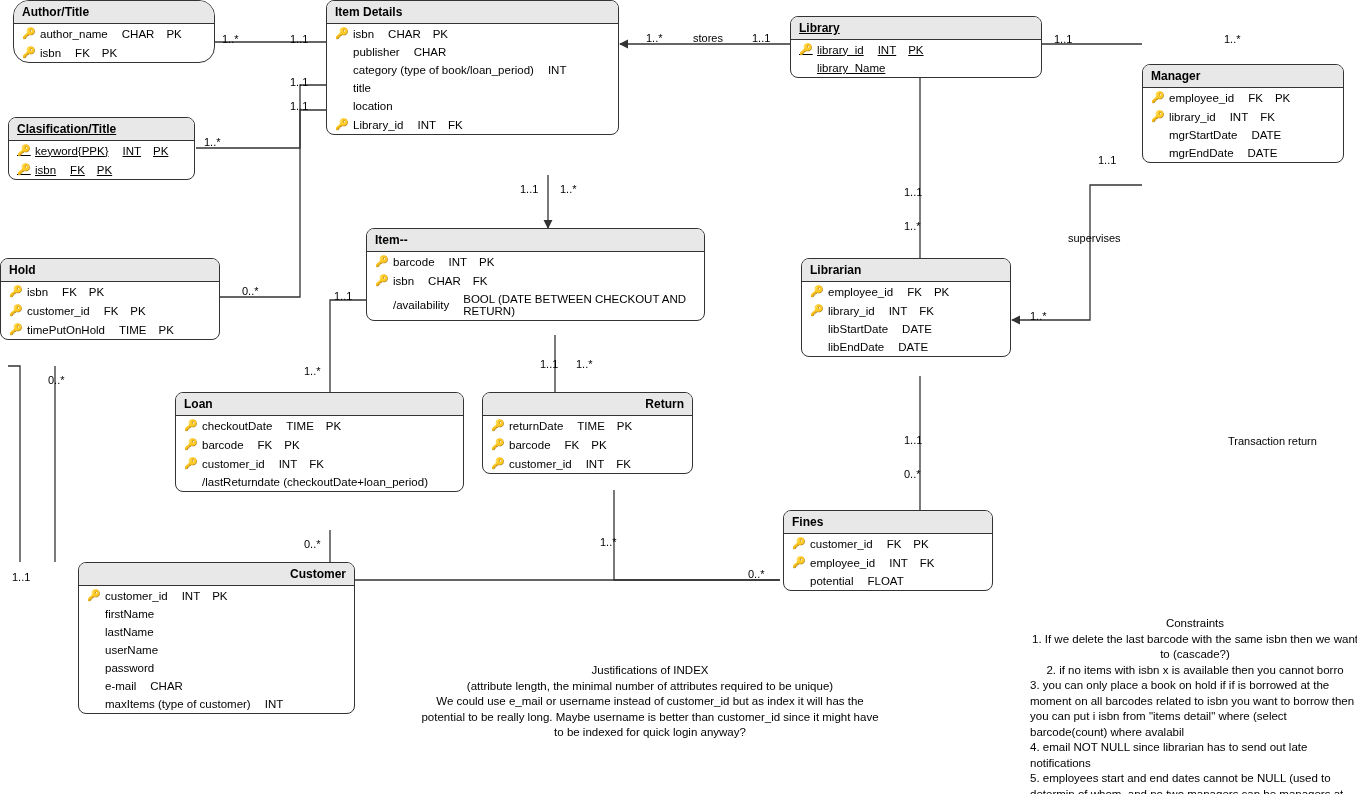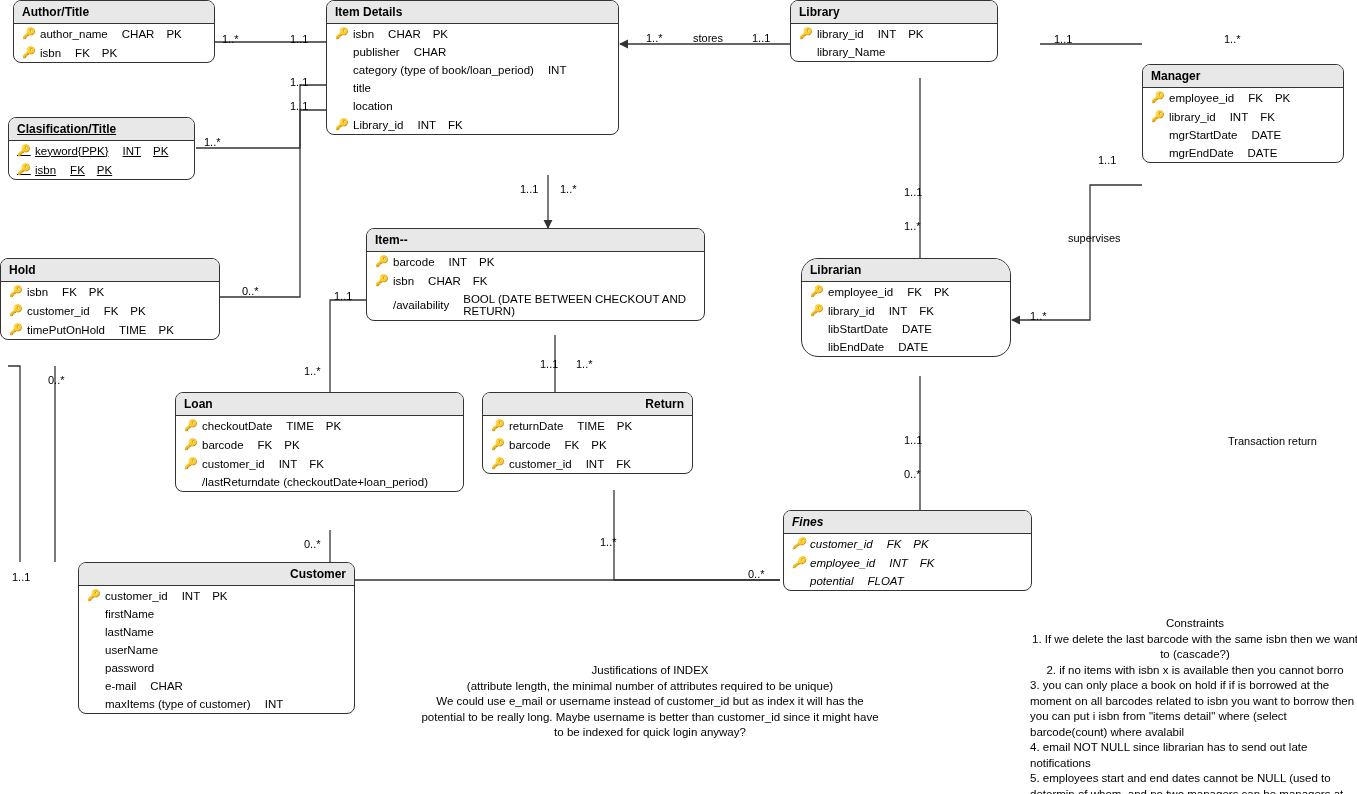--- a/index.html
+++ b/index.html
@@ -150,21 +150,21 @@
 <div class="conn-label" style="left:304px;top:680px;">1..1</div>
 <div class="conn-label" style="left:600px;top:536px;">1..*</div>
 <div class="conn-label" style="left:748px;top:568px;">0..*</div>
 <div class="conn-label" style="left:904px;top:434px;">1..1</div>
 <div class="conn-label" style="left:904px;top:468px;">0..*</div>
 <div class="conn-label" style="left:48px;top:374px;">0..*</div>
 <div class="conn-label" style="left:12px;top:571px;">1..1</div>
 
 <div class="conn-label" style="left:1228px;top:435px;">Transaction return</div>
 
-<div class="entity" style="left:13px;top:0px;width:202px;">
+<div class="entity" style="left:13px;top:0px;width:202px;border-radius:16px;">
   <div class="entity-header">Author/Title</div>
   <div>
       <div class="entity-row">
         <span class="key-yellow">🔑</span>
         <span class="attr-name">author_name</span>
         <span class="attr-type">CHAR</span>
         <span class="attr-keys">PK</span>
       </div>
       <div class="entity-row">
         <span class="key-yellow">🔑</span>
@@ -222,21 +222,21 @@
       </div>
       <div class="entity-row">
         <span class="key-gray">🔑</span>
         <span class="attr-name">Library_id</span>
         <span class="attr-type">INT</span>
         <span class="attr-keys">FK</span>
       </div>
     </div>
 </div>
 
-<div class="entity" style="left:790px;top:0px;width:208px;">
+<div class="entity" style="left:790px;top:16px;width:252px;text-decoration:underline;">
   <div class="entity-header">Library</div>
   <div>
       <div class="entity-row">
         <span class="key-yellow">🔑</span>
         <span class="attr-name">library_id</span>
         <span class="attr-type">INT</span>
         <span class="attr-keys">PK</span>
       </div>
       <div class="entity-row">
         <span class="key-none"></span>
@@ -313,21 +313,21 @@
         <span class="attr-keys">FK</span>
       </div>
       <div class="entity-row">
         <span class="key-none"></span>
         <span class="attr-name">/availability</span>
         <span class="attr-type">BOOL (DATE BETWEEN CHECKOUT AND RETURN)</span>
       </div>
     </div>
 </div>
 
-<div class="entity" style="left:801px;top:258px;width:210px;border-radius:17px;">
+<div class="entity" style="left:801px;top:258px;width:210px;">
   <div class="entity-header">Librarian</div>
   <div>
       <div class="entity-row">
         <span class="key-yellow">🔑</span>
         <span class="attr-name">employee_id</span>
         <span class="attr-type">FK</span>
         <span class="attr-keys">PK</span>
       </div>
       <div class="entity-row">
         <span class="key-gray">🔑</span>
@@ -393,21 +393,21 @@
       </div>
       <div class="entity-row">
         <span class="key-gray">🔑</span>
         <span class="attr-name">customer_id</span>
         <span class="attr-type">INT</span>
         <span class="attr-keys">FK</span>
       </div>
     </div>
 </div>
 
-<div class="entity" style="left:783px;top:510px;width:249px;font-style:italic;">
+<div class="entity" style="left:783px;top:510px;width:210px;">
   <div class="entity-header">Fines</div>
   <div>
       <div class="entity-row">
         <span class="key-yellow">🔑</span>
         <span class="attr-name">customer_id</span>
         <span class="attr-type">FK</span>
         <span class="attr-keys">PK</span>
       </div>
       <div class="entity-row">
         <span class="key-gray">🔑</span>

